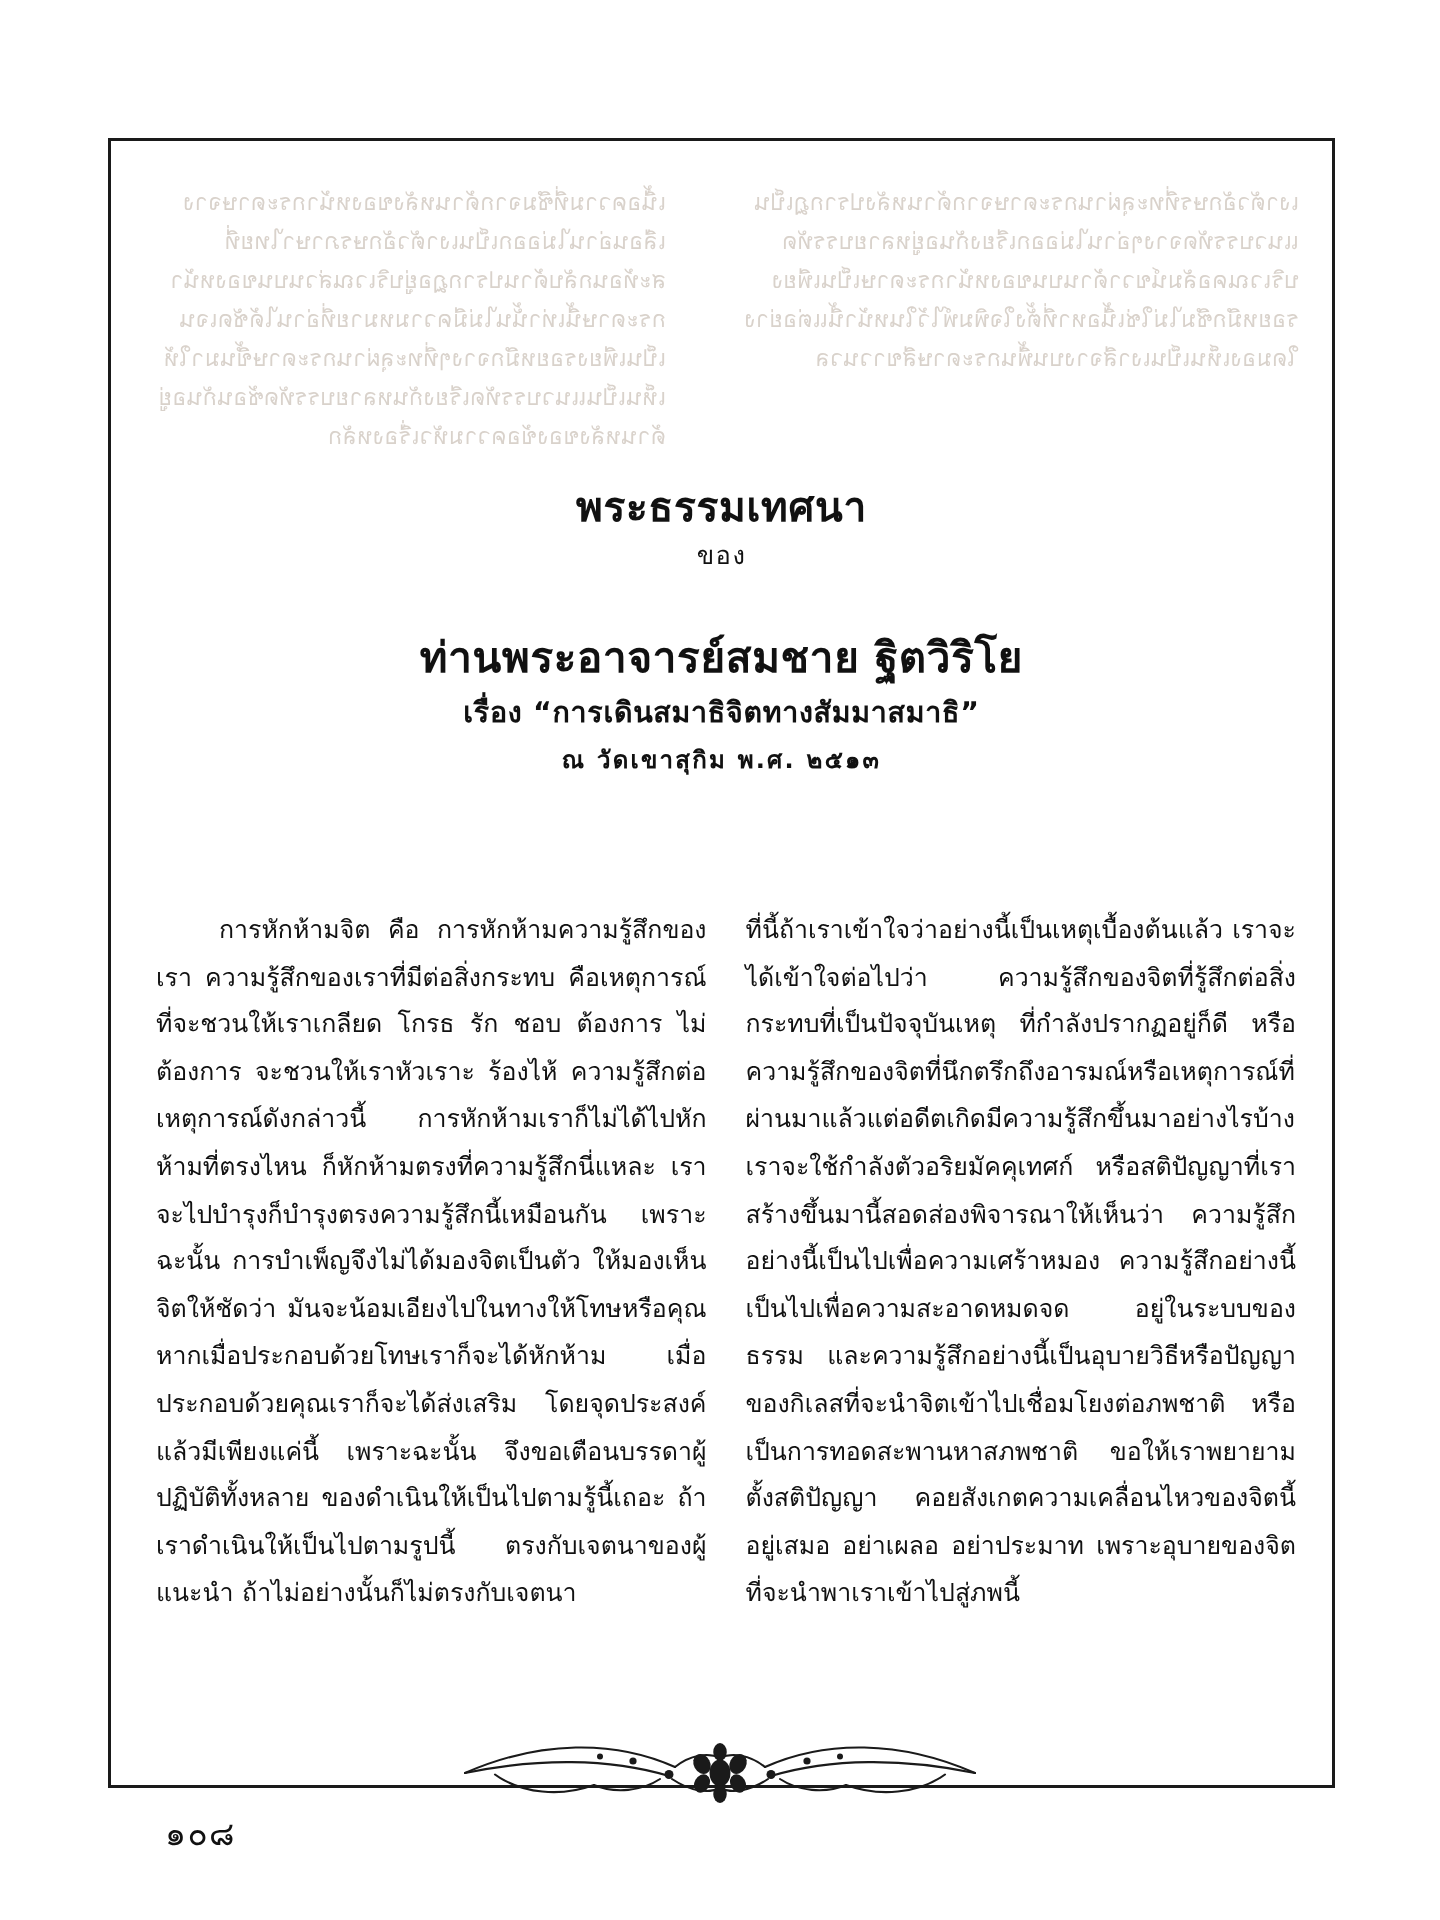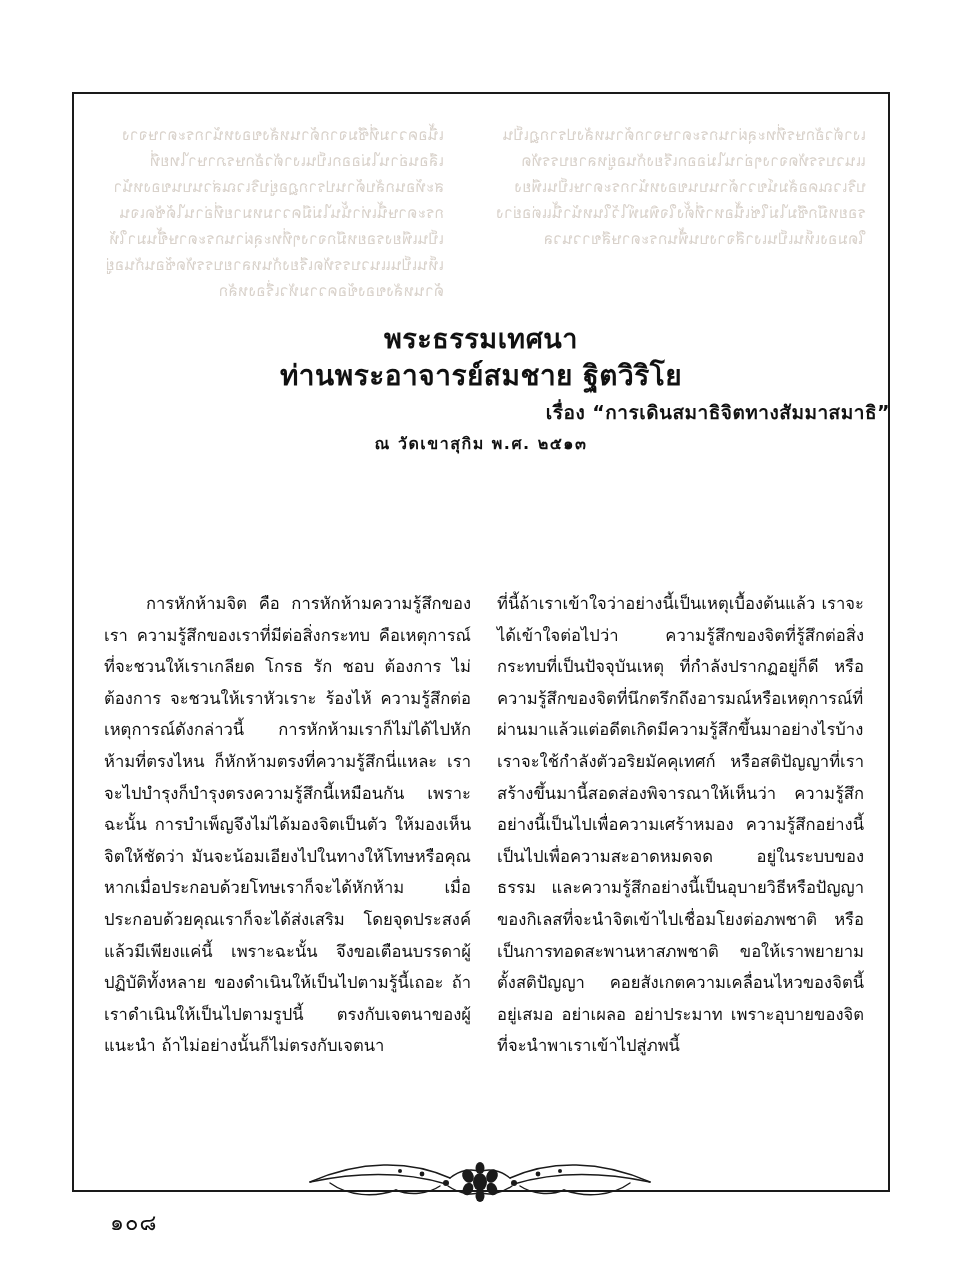--- a/index.html
+++ b/index.html
@@ -78,40 +78,40 @@
   .t-line2 {
     font-size: 17px;
     line-height: 30px;
     letter-spacing: 1px;
   }
   .t-line3 {
     font-size: 28px;
     font-weight: bold;
     letter-spacing: 0.5px;
     line-height: 40px;
+    margin-top: 33px;
   }
   .t-line4 {
     font-size: 19px;
     font-weight: bold;
     line-height: 32px;
     letter-spacing: 0.5px;
-    text-align: right;
   }
   .t-line5 {
     font-size: 16px;
     font-weight: bold;
     line-height: 32px;
     letter-spacing: 1.5px;
   }
 
   
   .columns {
     position: absolute;
     left: 104px;
-    top: 588px;
+    top: 604px;
     width: 760px;
     display: flex;
     gap: 26px;
   }
   .col {
     width: 367px;
     font-size: 16.6px;
     line-height: 31.6px;
     text-align: justify;
     text-justify: inter-word;
@@ -149,20 +149,21 @@
 
 <div class="page">
 
   <div class="bleed left">เนื้อความที่ซึมจากด้านหลังของหน้ากระดาษจางเลือนอ่านไม่ออกเป็นเงาตัวอักษรภาษาไทยที่สะท้อนกลับด้านปรากฏอยู่บริเวณส่วนบนของหน้ากระดาษนี้เท่านั้นไม่มีความหมายที่อ่านได้ชัดเจนเป็นเพียงรอยหมึกจางๆที่ทะลุผ่านกระดาษขึ้นมาให้เห็นเป็นแนวบรรทัดเรียงกันหลายบรรทัดซ้อนกันอยู่ด้านหลังของข้อความหัวเรื่องหลัก</div>
   <div class="bleed right">เงาตัวอักษรที่ทะลุผ่านกระดาษจากด้านหลังปรากฏเป็นแนวบรรทัดจางๆอ่านไม่ออกเรียงกันอยู่หลายบรรทัดบริเวณคอลัมน์ขวาด้านบนของหน้ากระดาษเป็นเพียงรอยหมึกซึมไม่ใช่เนื้อหาที่ตั้งใจพิมพ์ไว้ในหน้านี้แต่อย่างใดมองเห็นเป็นเงาสีจางบนพื้นกระดาษสีขาวนวล</div>
 
   <div class="page-frame"></div>
 
   <div class="title-block">
     <div class="t-line1">พระธรรมเทศนา</div>
+    <div class="t-line2">ของ</div>
     <div class="t-line3">ท่านพระอาจารย์สมชาย ฐิตวิริโย</div>
     <div class="t-line4">เรื่อง “การเดินสมาธิจิตทางสัมมาสมาธิ”</div>
     <div class="t-line5">ณ วัดเขาสุกิม พ.ศ. ๒๕๑๓</div>
   </div>
 
   <div class="columns">
     <div class="col">
       <p class="indent">การหักห้ามจิต คือ การหักห้ามความรู้สึกของเรา ความรู้สึกของเราที่มีต่อสิ่งกระทบ คือเหตุการณ์ที่จะชวนให้เราเกลียด โกรธ รัก ชอบ ต้องการ ไม่ต้องการ จะชวนให้เราหัวเราะ ร้องไห้ ความรู้สึกต่อเหตุการณ์ดังกล่าวนี้ การหักห้ามเราก็ไม่ได้ไปหักห้ามที่ตรงไหน ก็หักห้ามตรงที่ความรู้สึกนี่แหละ เราจะไปบำรุงก็บำรุงตรงความรู้สึกนี้เหมือนกัน เพราะฉะนั้น การบำเพ็ญจึงไม่ได้มองจิตเป็นตัว ให้มองเห็นจิตให้ชัดว่า มันจะน้อมเอียงไปในทางให้โทษหรือคุณ หากเมื่อประกอบด้วยโทษเราก็จะได้หักห้าม เมื่อประกอบด้วยคุณเราก็จะได้ส่งเสริม โดยจุดประสงค์แล้วมีเพียงแค่นี้ เพราะฉะนั้น จึงขอเตือนบรรดาผู้ปฏิบัติทั้งหลาย ของดำเนินให้เป็นไปตามรู้นี้เถอะ ถ้าเราดำเนินให้เป็นไปตามรูปนี้ ตรงกับเจตนาของผู้แนะนำ ถ้าไม่อย่างนั้นก็ไม่ตรงกับเจตนา</p>
     </div>
     <div class="col">

